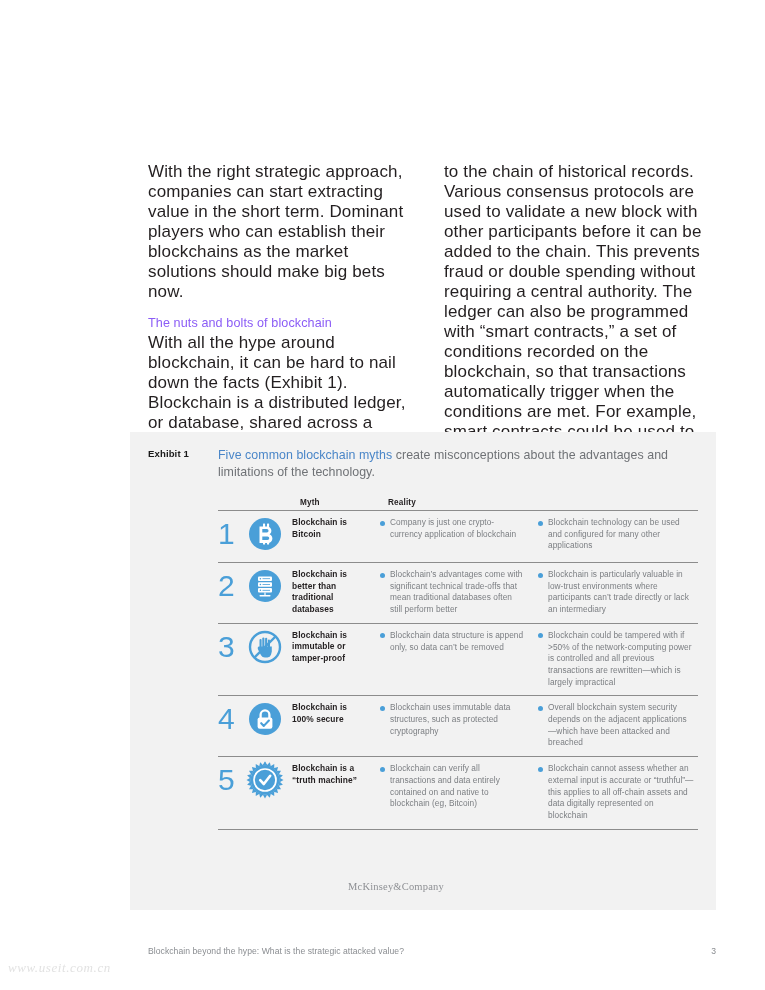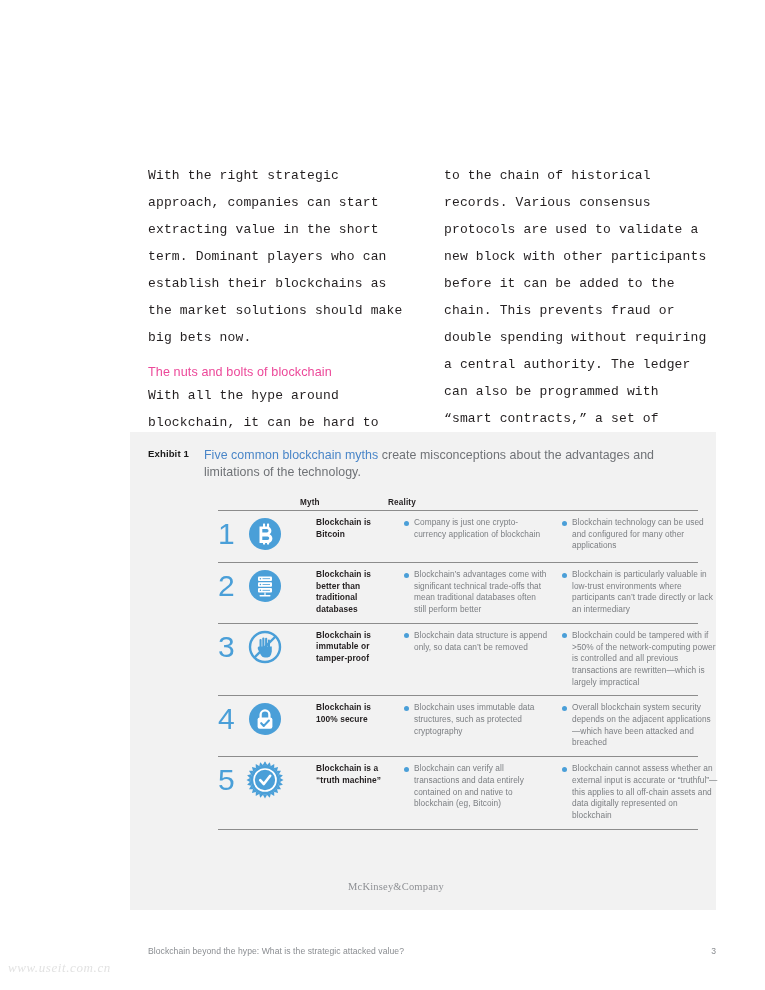--- a/index.html
+++ b/index.html
@@ -22,33 +22,33 @@
     top: 162px;
     width: 565px;
     display: flex;
     gap: 28px;
   }
   .col {
     width: 268px;
   }
   .col p {
     margin: 0 0 14px 0;
-    font-family: Liberation Mono, monospace;
-    font-size: 13px;
-    line-height: 27px;
+    font-family: Liberation Sans, sans-serif;
+    font-size: 17px;
+    line-height: 20px;
     color: #231f20;
     letter-spacing: 0.15px;
   }
   .col p.last { margin-bottom: 0; }
 
   .section-head {
     font-family: "Liberation Sans", sans-serif;
     font-size: 12.6px;
     font-weight: 400;
-    color: #ec4899;
+    color: #8b5cf6;
     margin: 7px 0 3px 0;
     letter-spacing: 0.1px;
   }
 
   
   .exhibit {
     position: absolute;
     left: 130px;
     top: 432px;
     width: 586px;
@@ -60,21 +60,21 @@
     left: 18px;
     top: 15px;
     right: 18px;
     display: flex;
     align-items: flex-start;
   }
   .exhibit-label {
     font-size: 9.6px;
     font-weight: bold;
     color: #1a1a1a;
-    width: 56px;
+    width: 70px;
     flex: none;
     padding-top: 1px;
     letter-spacing: 0.1px;
   }
   .exhibit-title {
     font-size: 12.4px;
     line-height: 16.5px;
     color: #6f7276;
     letter-spacing: 0.05px;
   }
@@ -127,21 +127,20 @@
   .icon-wrap { width: 42px; height: 42px; flex: none; }
 
   .cell-myth {
     width: 72px;
     flex: none;
     font-size: 8.4px;
     line-height: 11.6px;
     font-weight: bold;
     color: #231f20;
     letter-spacing: 0.08px;
-    margin-left: 24px;
   }
   .spacer { width: 16px; flex: none; }
 
   .cell-real {
     flex: 1;
     display: flex;
     gap: 12px;
   }
   .bcol { width: 146px; flex: none; display: flex; }
   .bcol:last-child { width: 156px; }

